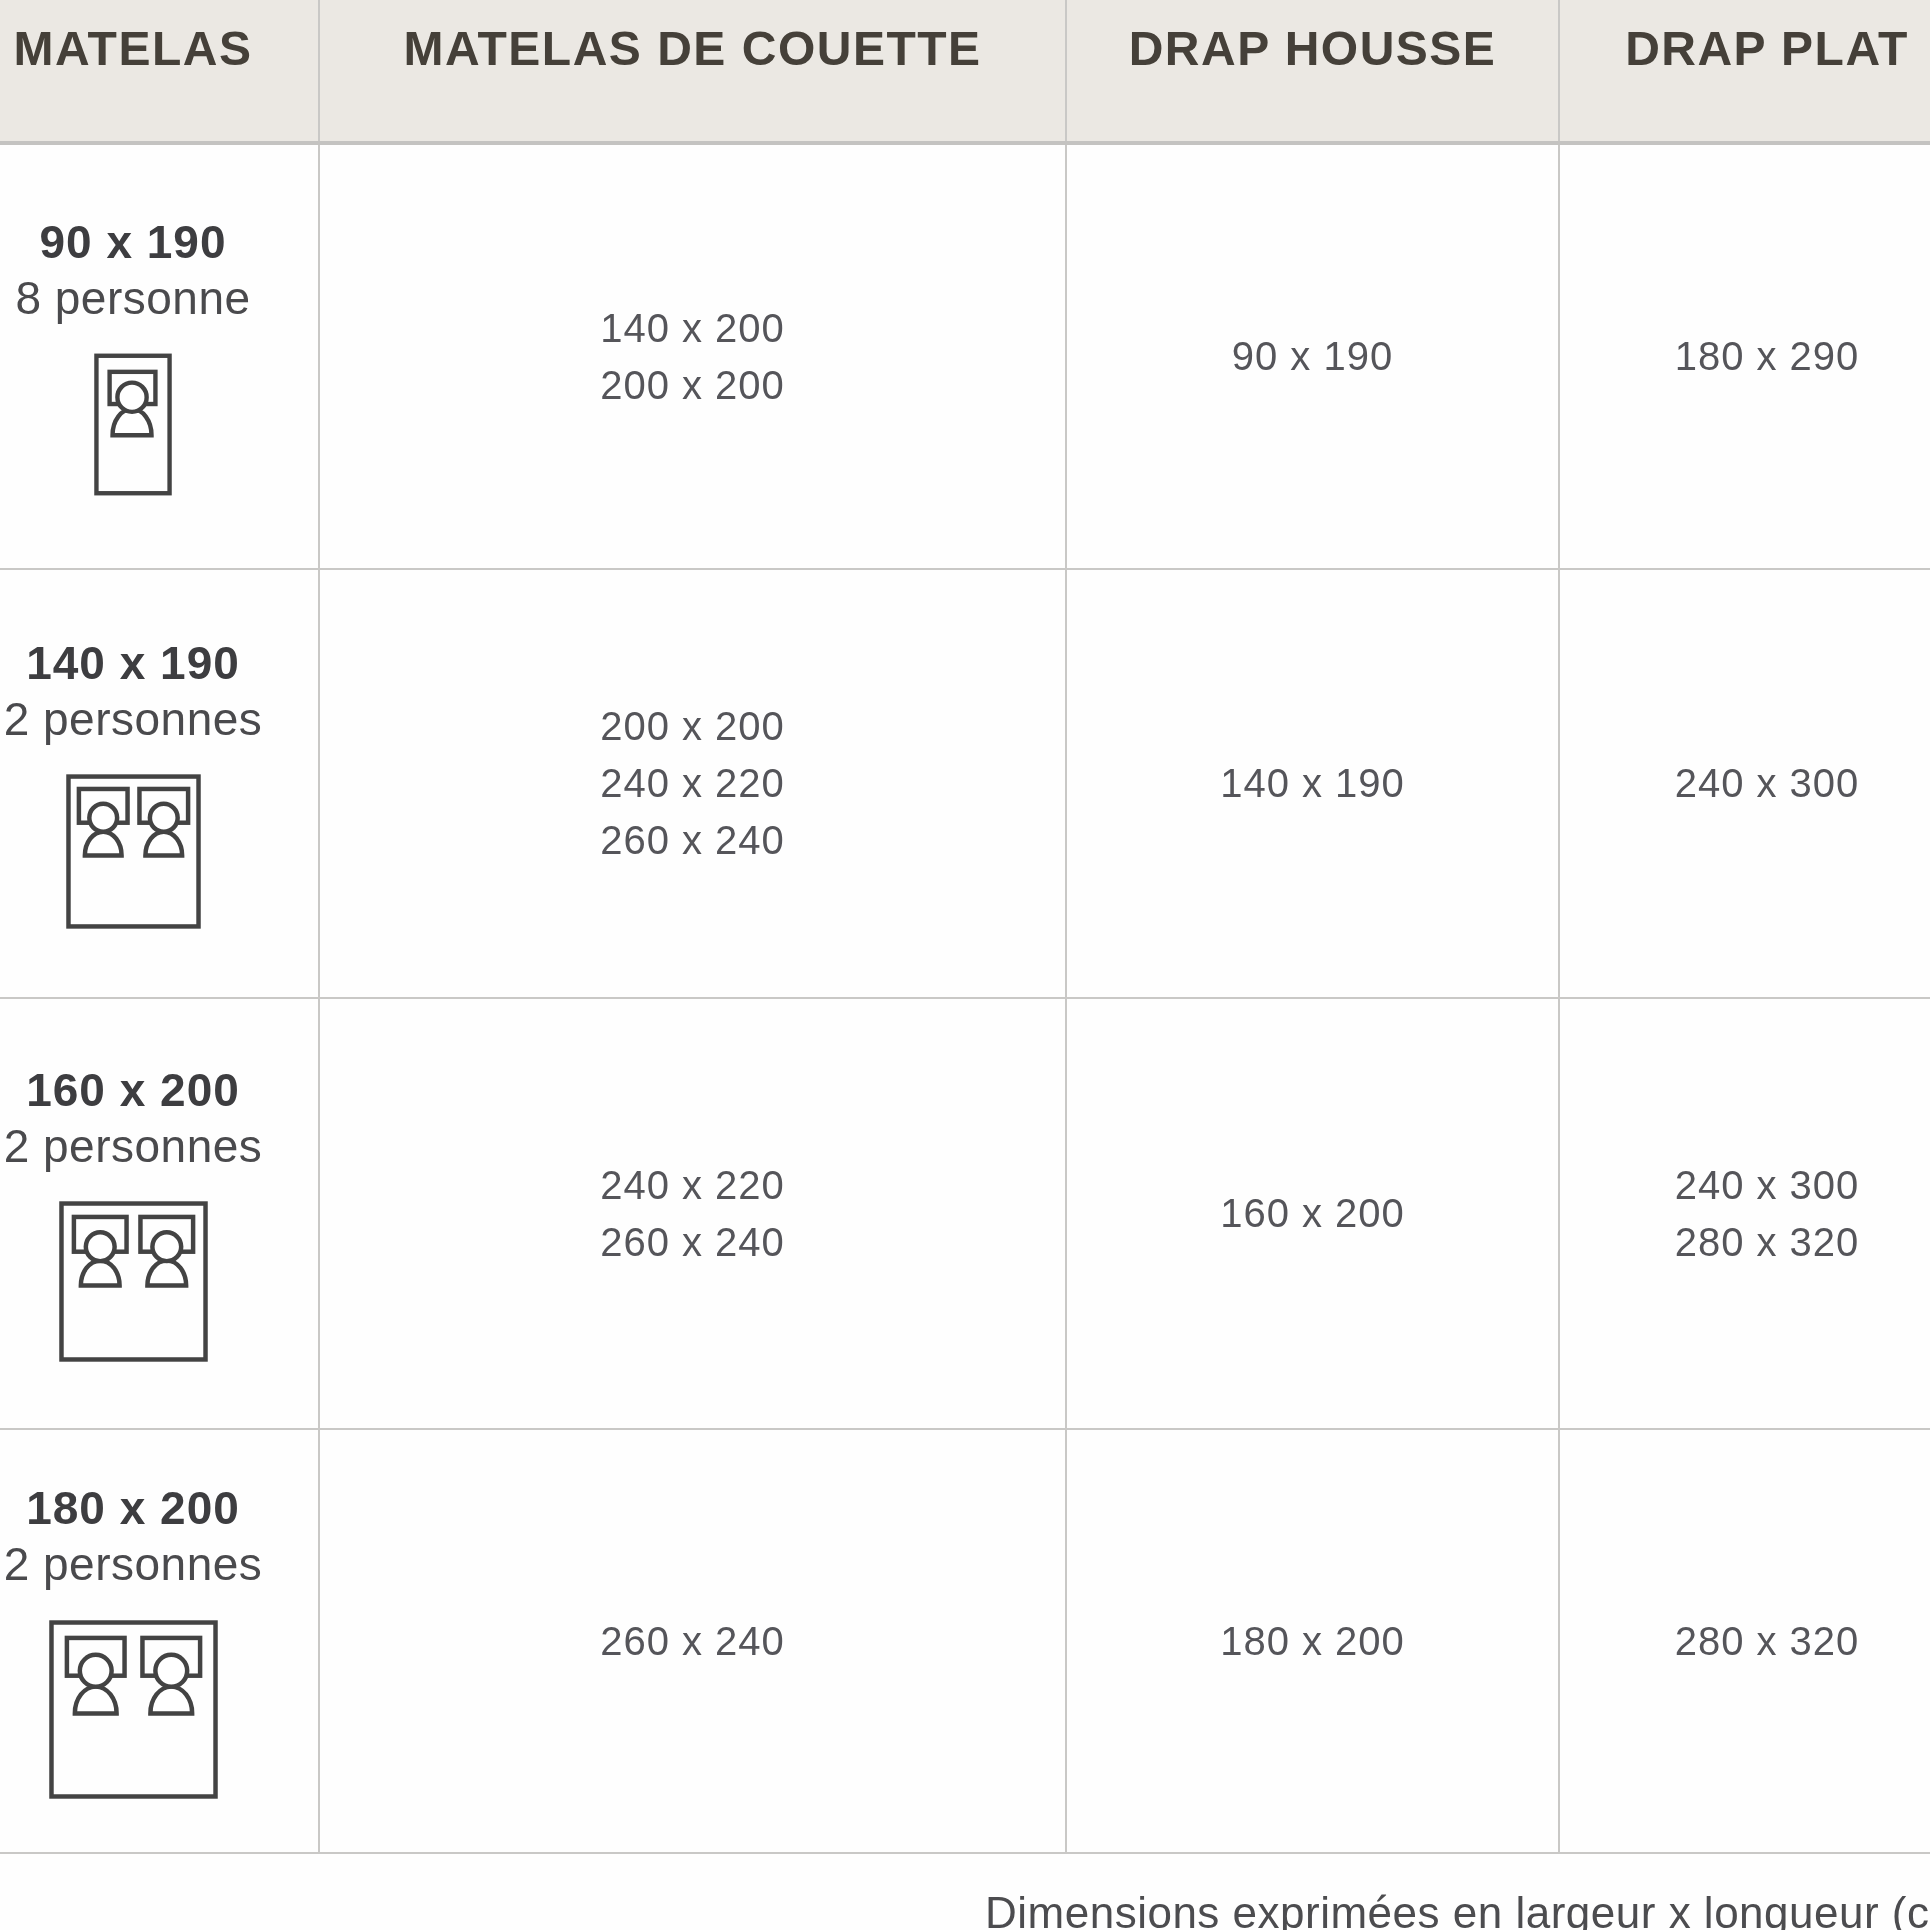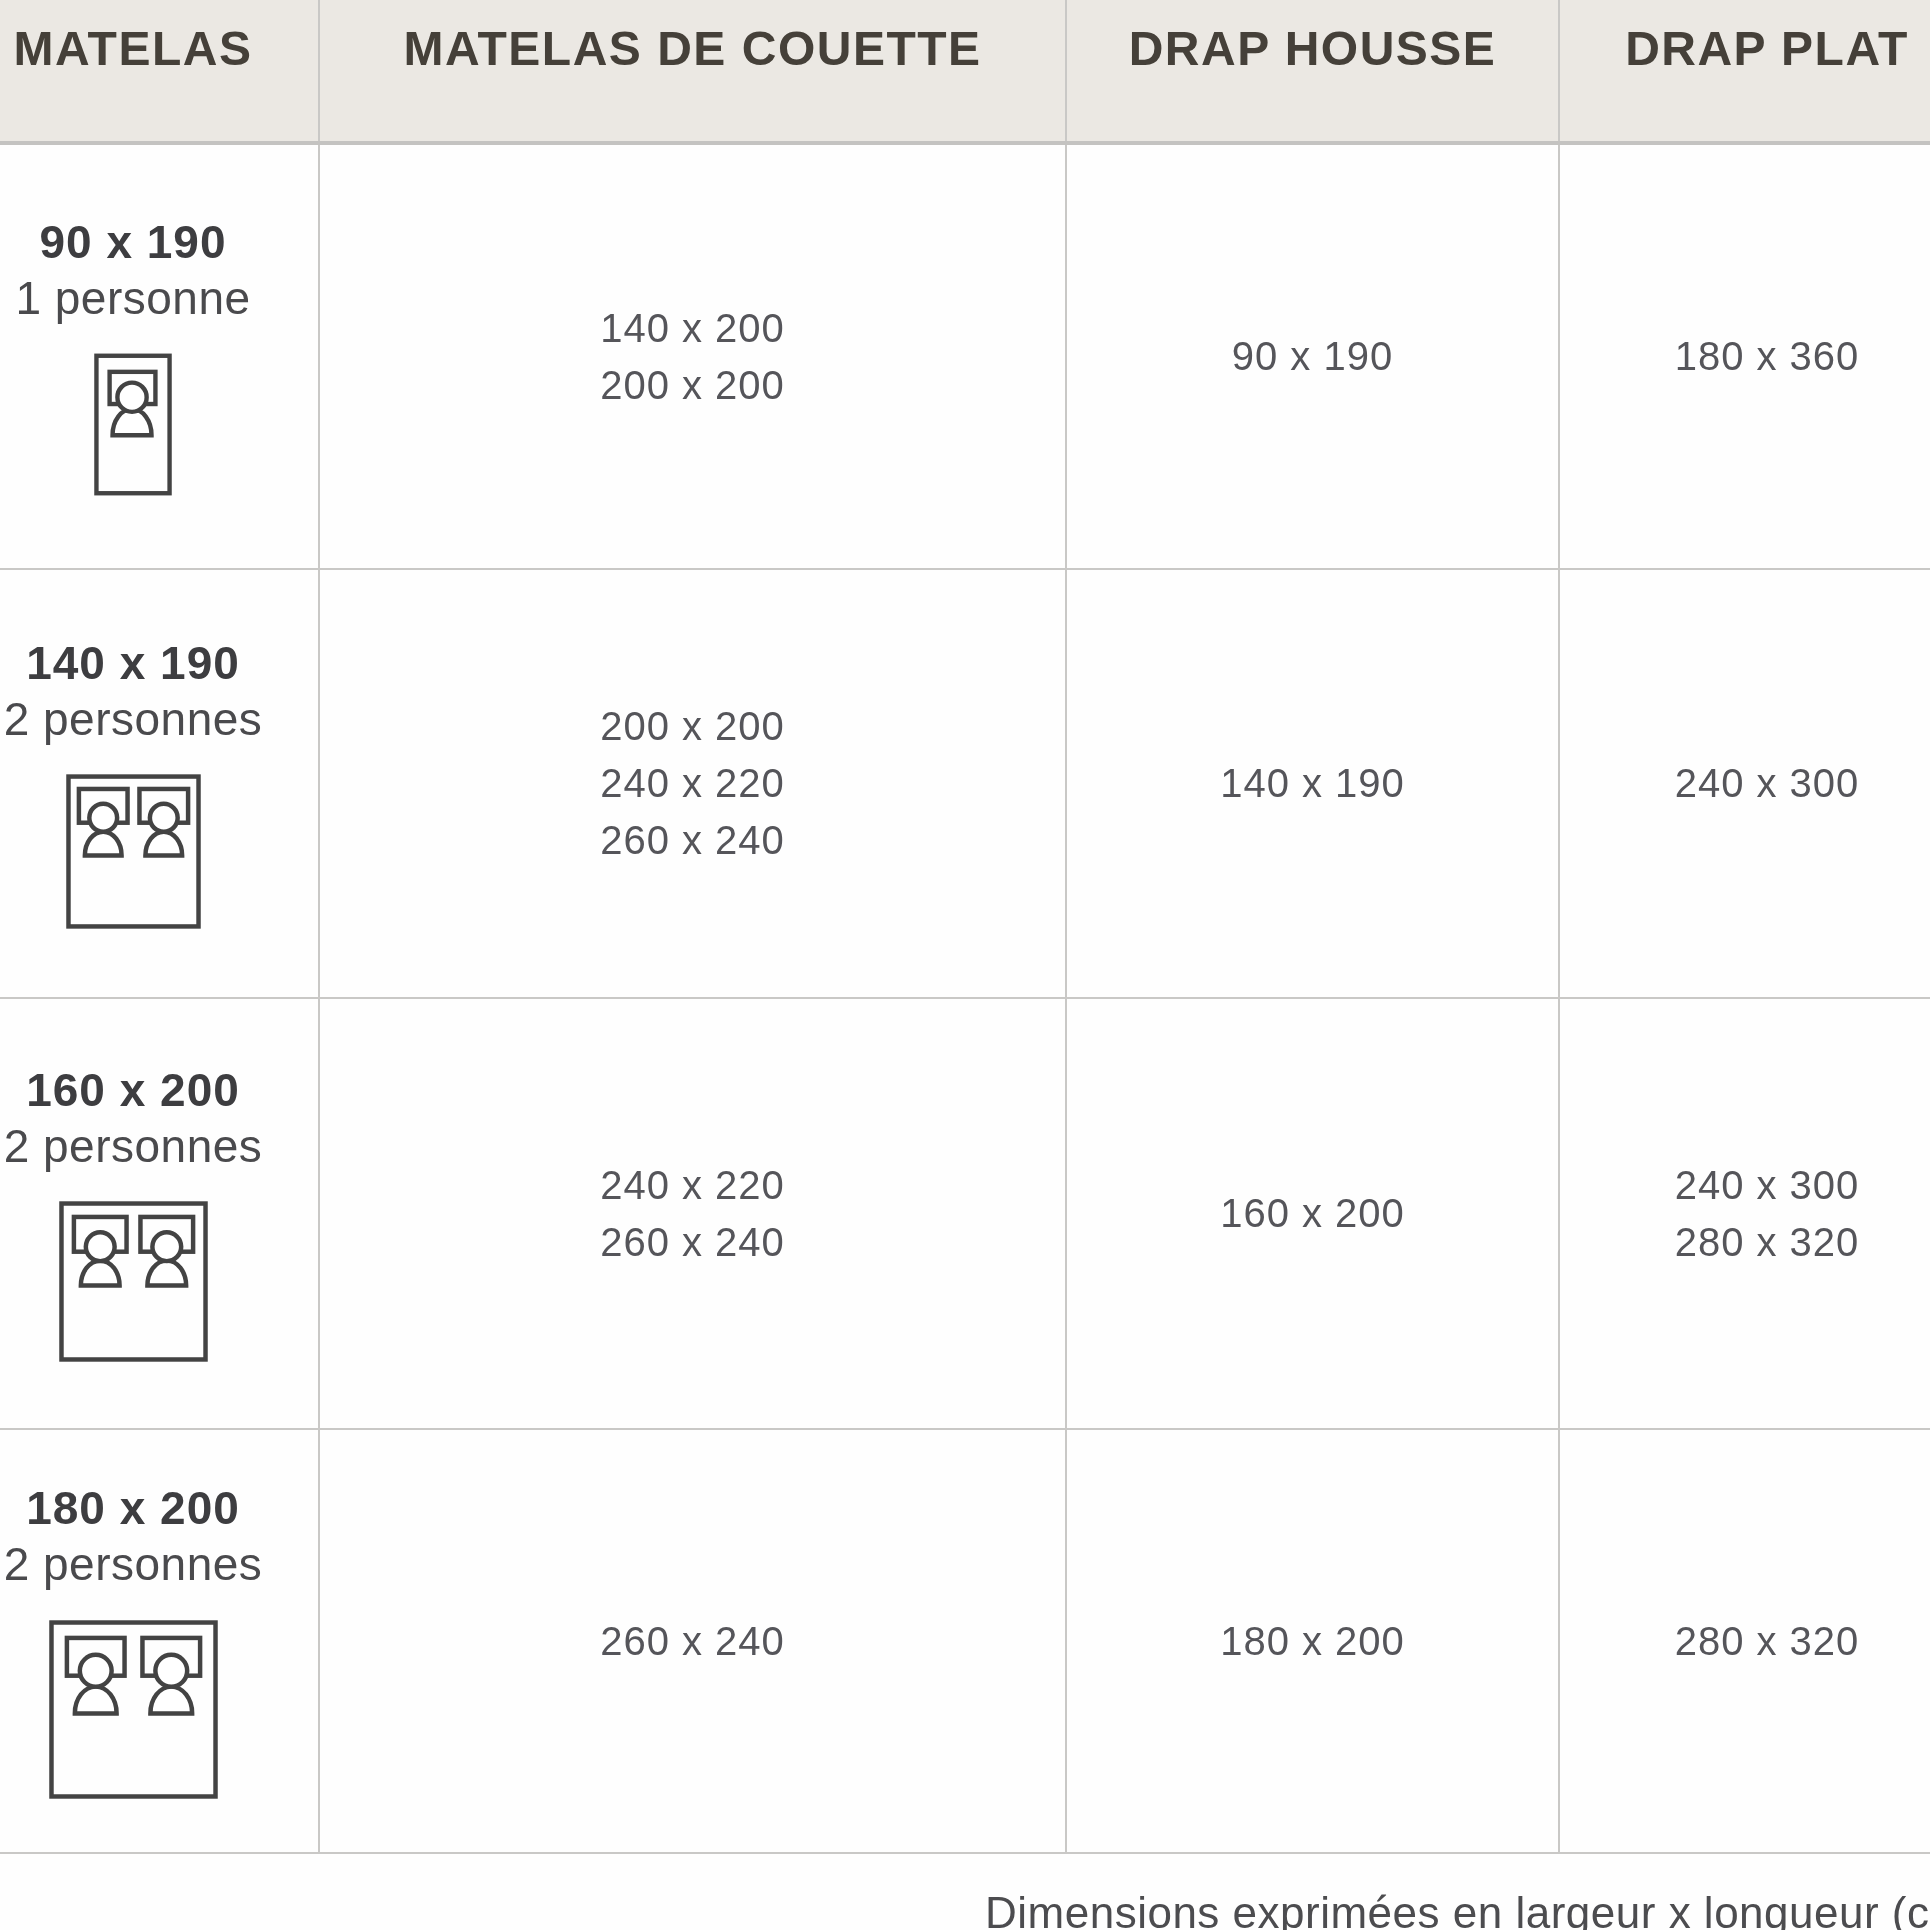--- a/index.html
+++ b/index.html
@@ -61,37 +61,37 @@
     <div class="trow thead">
       <div class="cell c1">MATELAS</div>
       <div class="cell c2">MATELAS DE COUETTE</div>
       <div class="cell c3">DRAP HOUSSE</div>
       <div class="cell c4">DRAP PLAT</div>
     </div>
 
     <div class="trow body-row r1">
       <div class="cell c1 mattress-cell">
         <div class="mattress-size">90 x 190</div>
-        <div class="capacity">1 personne</div>
+        <div class="capacity">8 personne</div>
         <svg class="bed-icon" width="78" height="143" viewBox="0 0 80 146">
           <rect class="ln" x="2.5" y="2.5" width="75" height="141"></rect>
           <rect class="ln" x="16" y="19" width="47" height="33"></rect>
           <path class="wh" d="M19 84 a20 27 0 0 1 40 0 z"></path>
           <circle class="wh" cx="39" cy="45" r="15"></circle>
         </svg>
       </div>
       <div class="cell c2 values-cell">
         <div class="values">140 x 200
 200 x 200</div>
       </div>
       <div class="cell c3 values-cell">
         <div class="values">90 x 190</div>
       </div>
       <div class="cell c4 values-cell">
-        <div class="values">180 x 360</div>
+        <div class="values">180 x 290</div>
       </div>
     </div>
 
     <div class="trow body-row r2">
       <div class="cell c1 mattress-cell">
         <div class="mattress-size">140 x 190</div>
         <div class="capacity">2 personnes</div>
         <svg class="bed-icon" width="135" height="155" viewBox="0 0 136 156">
           <rect class="ln" x="2.5" y="2.5" width="131" height="151"></rect>
           <rect class="ln" x="13" y="15" width="49" height="34"></rect>

